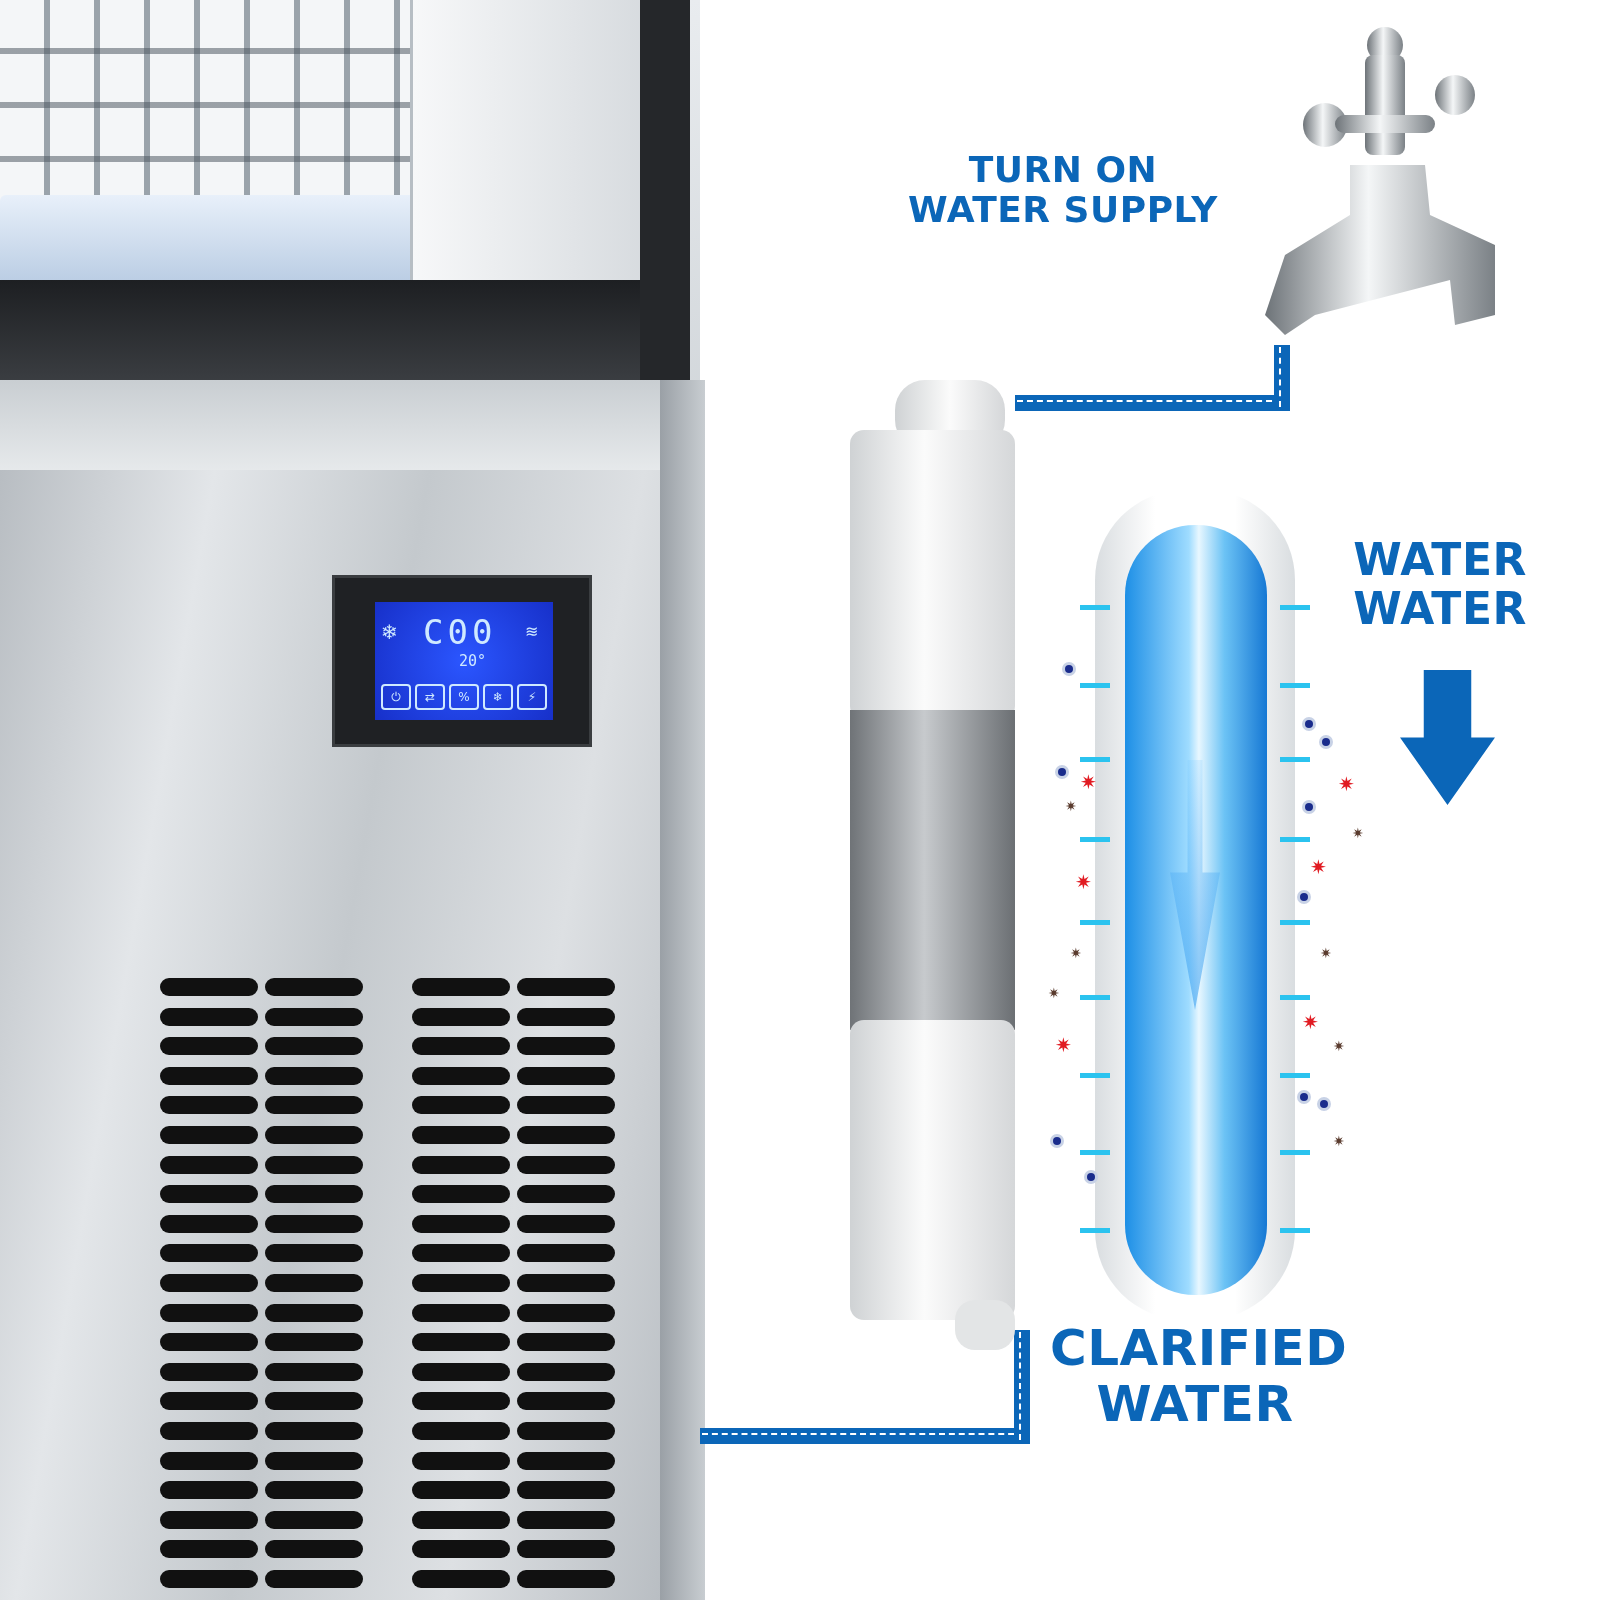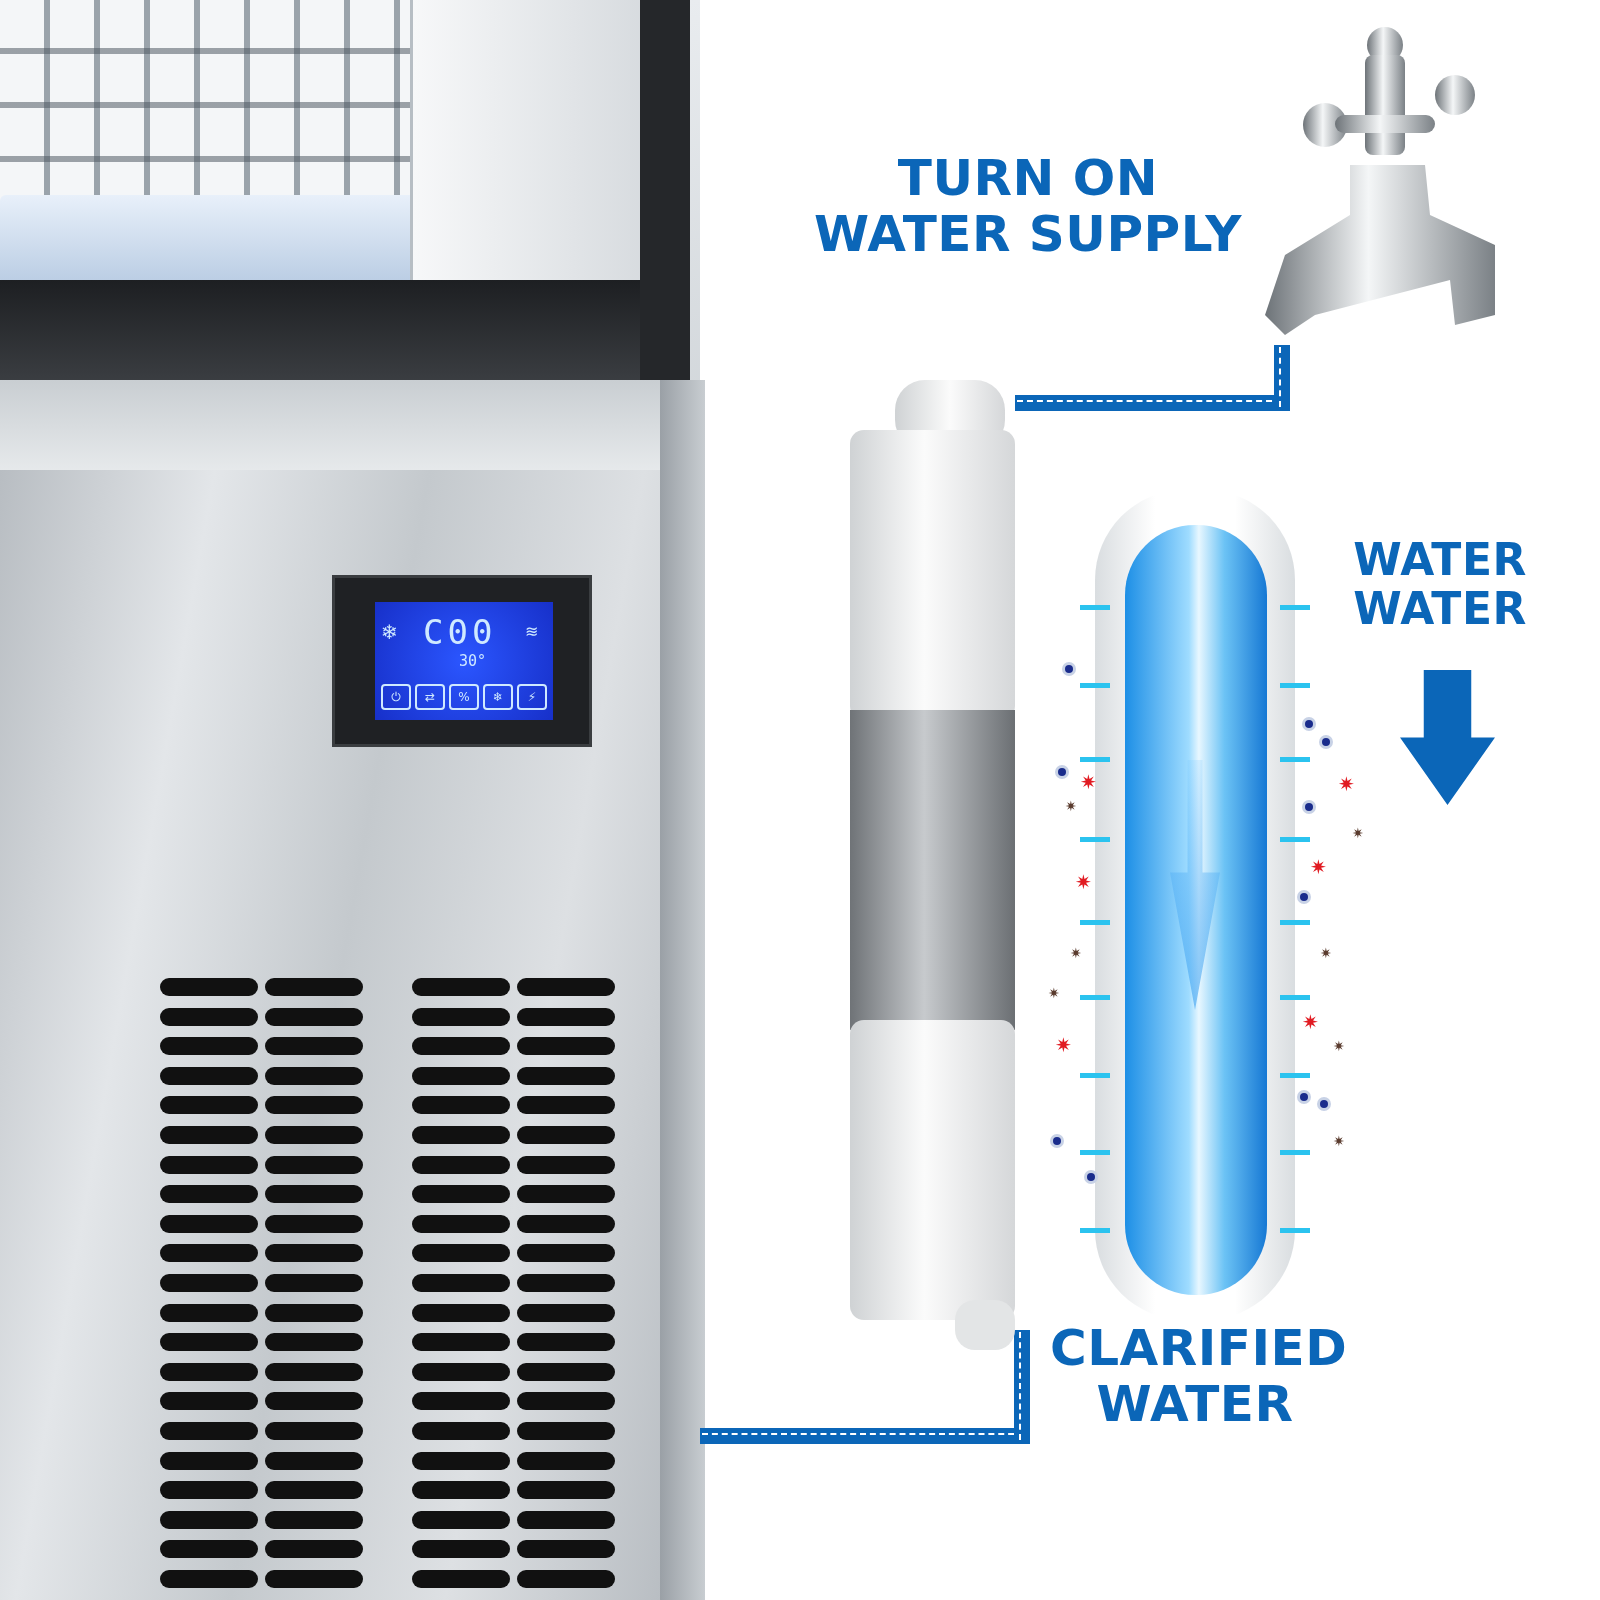--- a/index.html
+++ b/index.html
@@ -47,21 +47,21 @@
 <div class="abs" id="top-bar"></div>
 <div class="abs" id="lid-frame"></div>
 <div class="abs" id="shelf"></div>
 <div class="abs" id="machine-body"></div>
 <div class="abs" id="machine-side"></div>
 
 <div class="abs" id="panel">
   <div class="abs" id="lcd">
     <span class="abs" style="left:6px;top:18px;color:#cfe9ff;font-size:20px;">❄</span>
     <span class="abs lcd-digits">C00</span>
-    <span class="abs lcd-temp">30°</span>
+    <span class="abs lcd-temp">20°</span>
     <span class="abs" style="left:150px;top:20px;color:#cfe9ff;font-size:16px;">≋</span>
     <div class="abs lcd-btn" style="left:6px"><span>⏻</span></div>
     <div class="abs lcd-btn" style="left:40px"><span>⇄</span></div>
     <div class="abs lcd-btn" style="left:74px"><span>%</span></div>
     <div class="abs lcd-btn" style="left:108px"><span>❄</span></div>
     <div class="abs lcd-btn" style="left:142px"><span>⚡</span></div>
   </div>
 </div>
 
 <div class="abs vent-col" style="left:160px">
@@ -237,21 +237,21 @@
 <div class="abs" style="left:1352px;top:825px;color:#5a3b2e;font-size:14px;">✷</div>
 <div class="abs" style="left:1310px;top:855px;color:#e11b22;font-size:20px;">✷</div>
 <div class="abs dot" style="left:1300px;top:893px;background:#1a2c8c;box-shadow:0 0 0 3px #c8d2e6;"></div>
 <div class="abs" style="left:1320px;top:945px;color:#5a3b2e;font-size:14px;">✷</div>
 <div class="abs" style="left:1302px;top:1010px;color:#e11b22;font-size:20px;">✷</div>
 <div class="abs" style="left:1333px;top:1038px;color:#5a3b2e;font-size:14px;">✷</div>
 <div class="abs dot" style="left:1300px;top:1093px;background:#1a2c8c;box-shadow:0 0 0 3px #c8d2e6;"></div>
 <div class="abs dot" style="left:1320px;top:1100px;background:#1a2c8c;box-shadow:0 0 0 3px #c8d2e6;"></div>
 <div class="abs" style="left:1333px;top:1133px;color:#5a3b2e;font-size:14px;">✷</div>
 
-<div class="abs label" style="left:798px;top:150px;width:460px;font-size:50px;">
+<div class="abs label" style="left:833px;top:150px;width:460px;font-size:36px;">
   <div>TURN ON</div>
   <div>WATER SUPPLY</div>
 </div>
 <div class="abs label" style="left:1335px;top:535px;width:210px;font-size:44px;">
   <div>WATER</div>
   <div>WATER</div>
 </div>
 <div class="abs" style="left:1400px;top:670px;width:95px;height:135px;background:#0b66b8;clip-path:polygon(25% 0,75% 0,75% 50%,100% 50%,50% 100%,0 50%,25% 50%);"></div>
 <div class="abs label" style="left:1050px;top:1320px;width:290px;font-size:50px;">
   <div>CLARIFIED</div>

